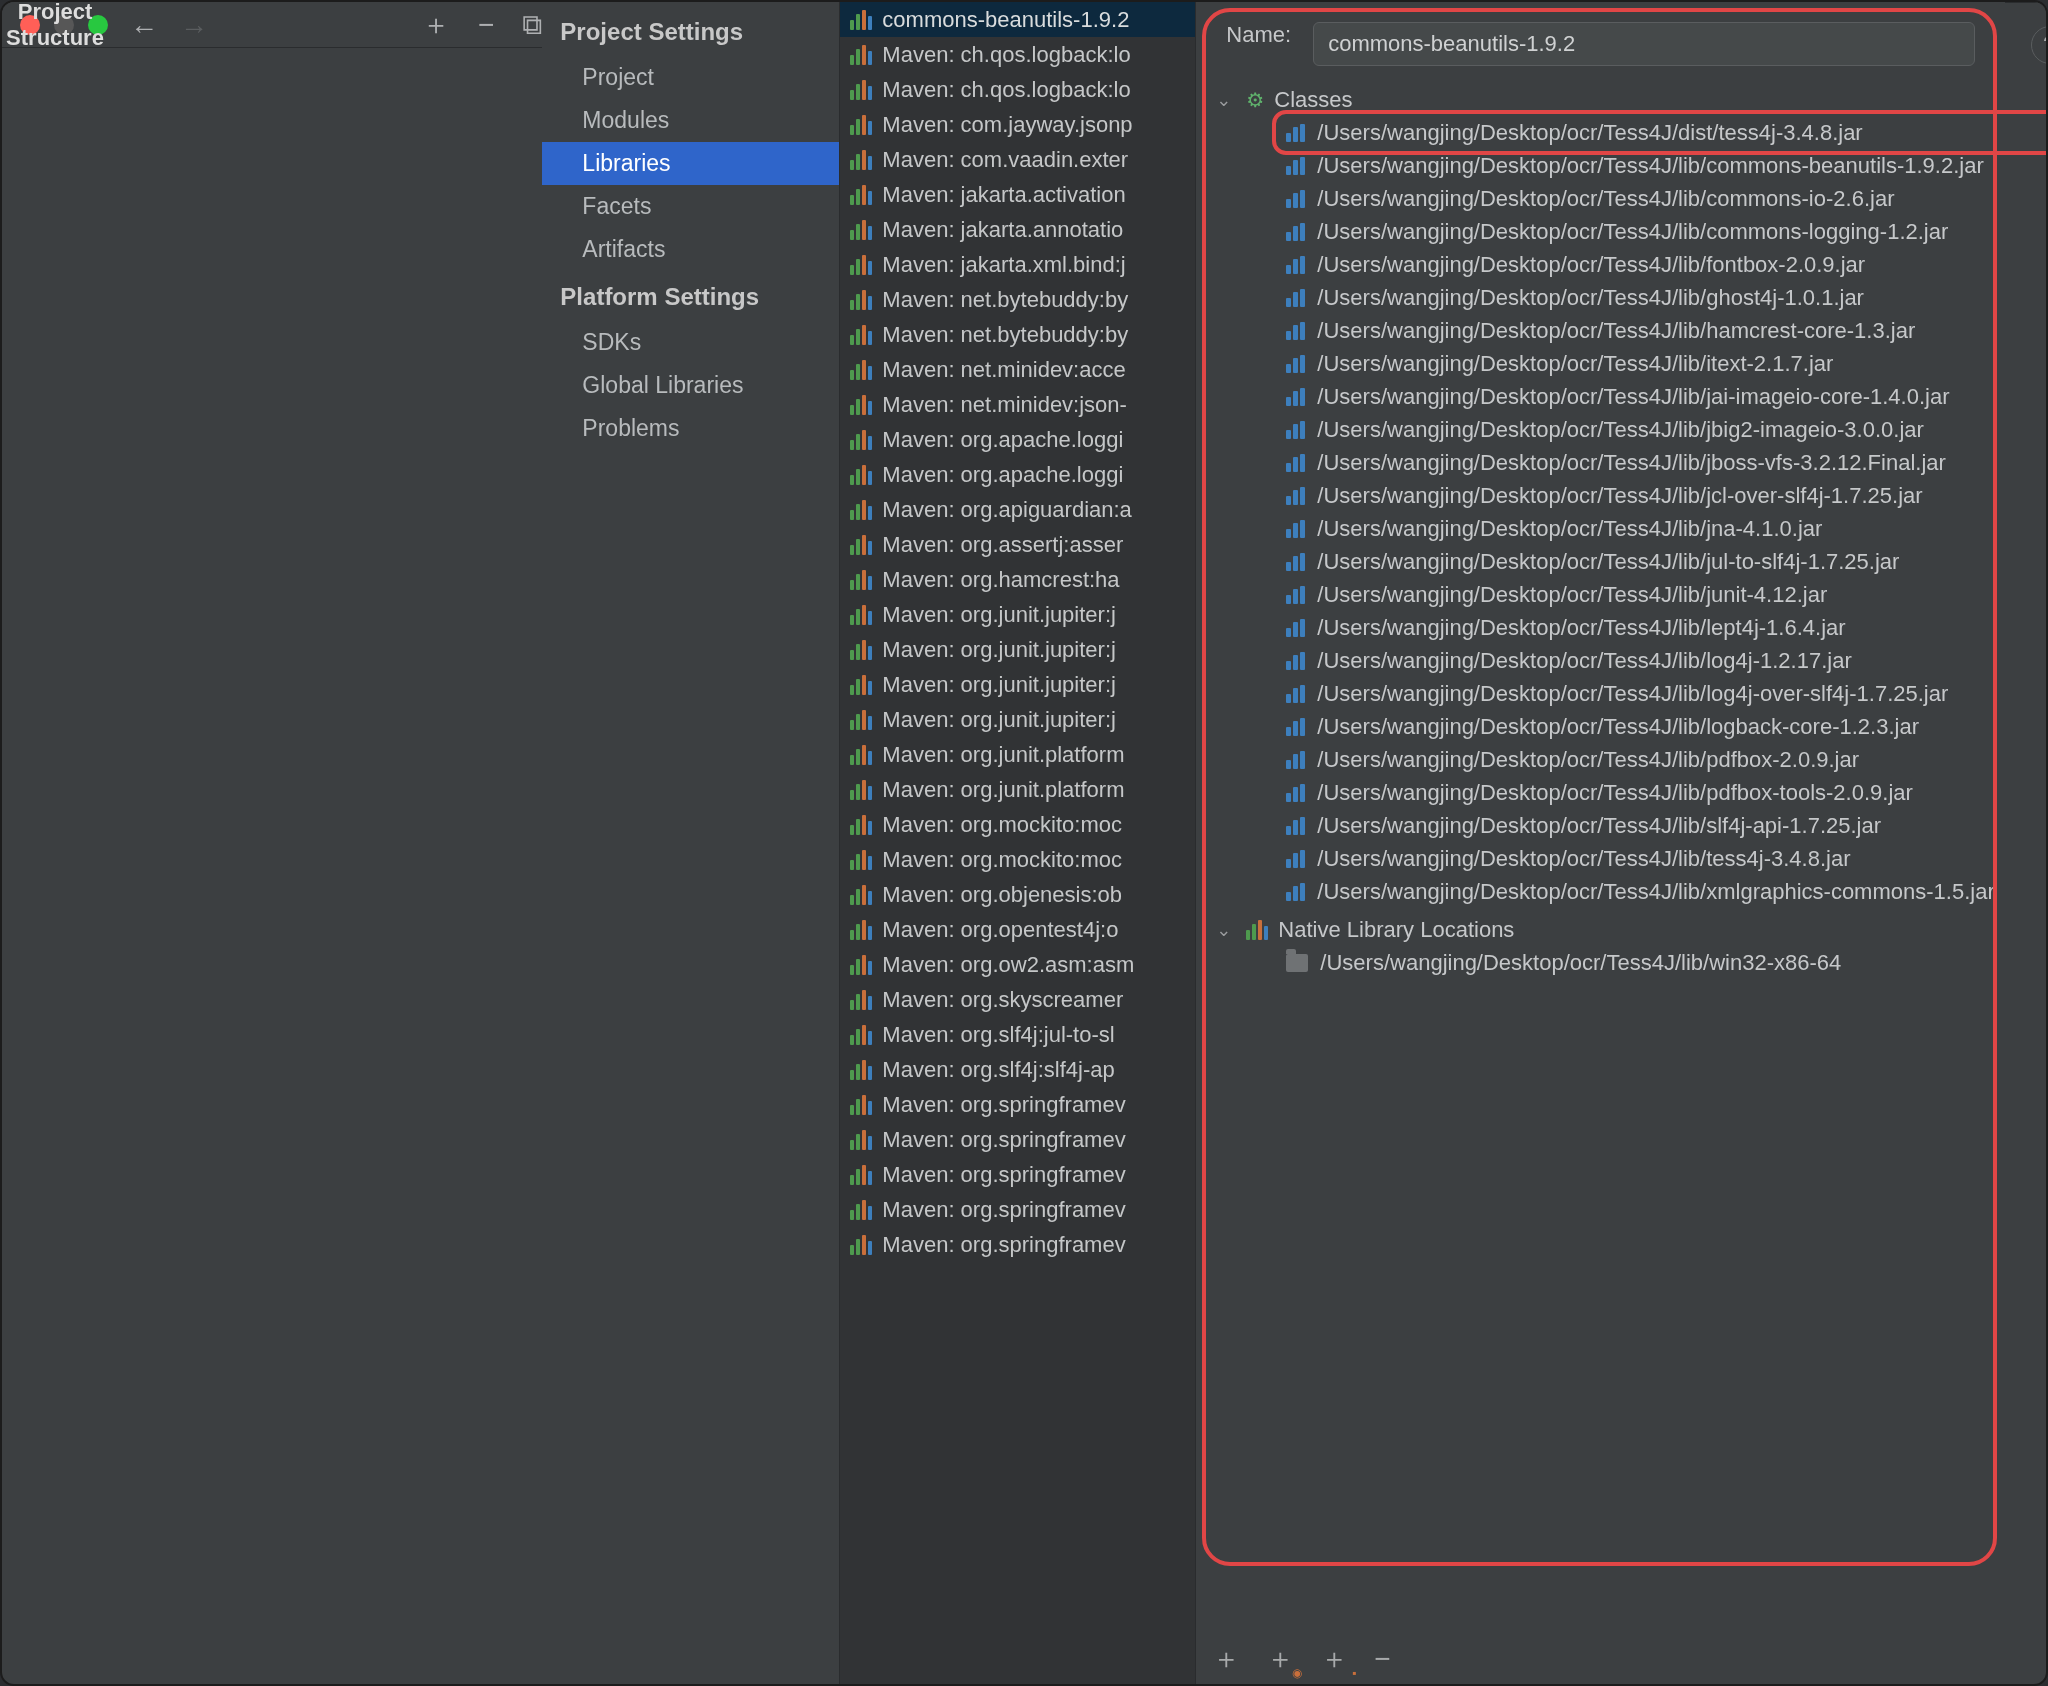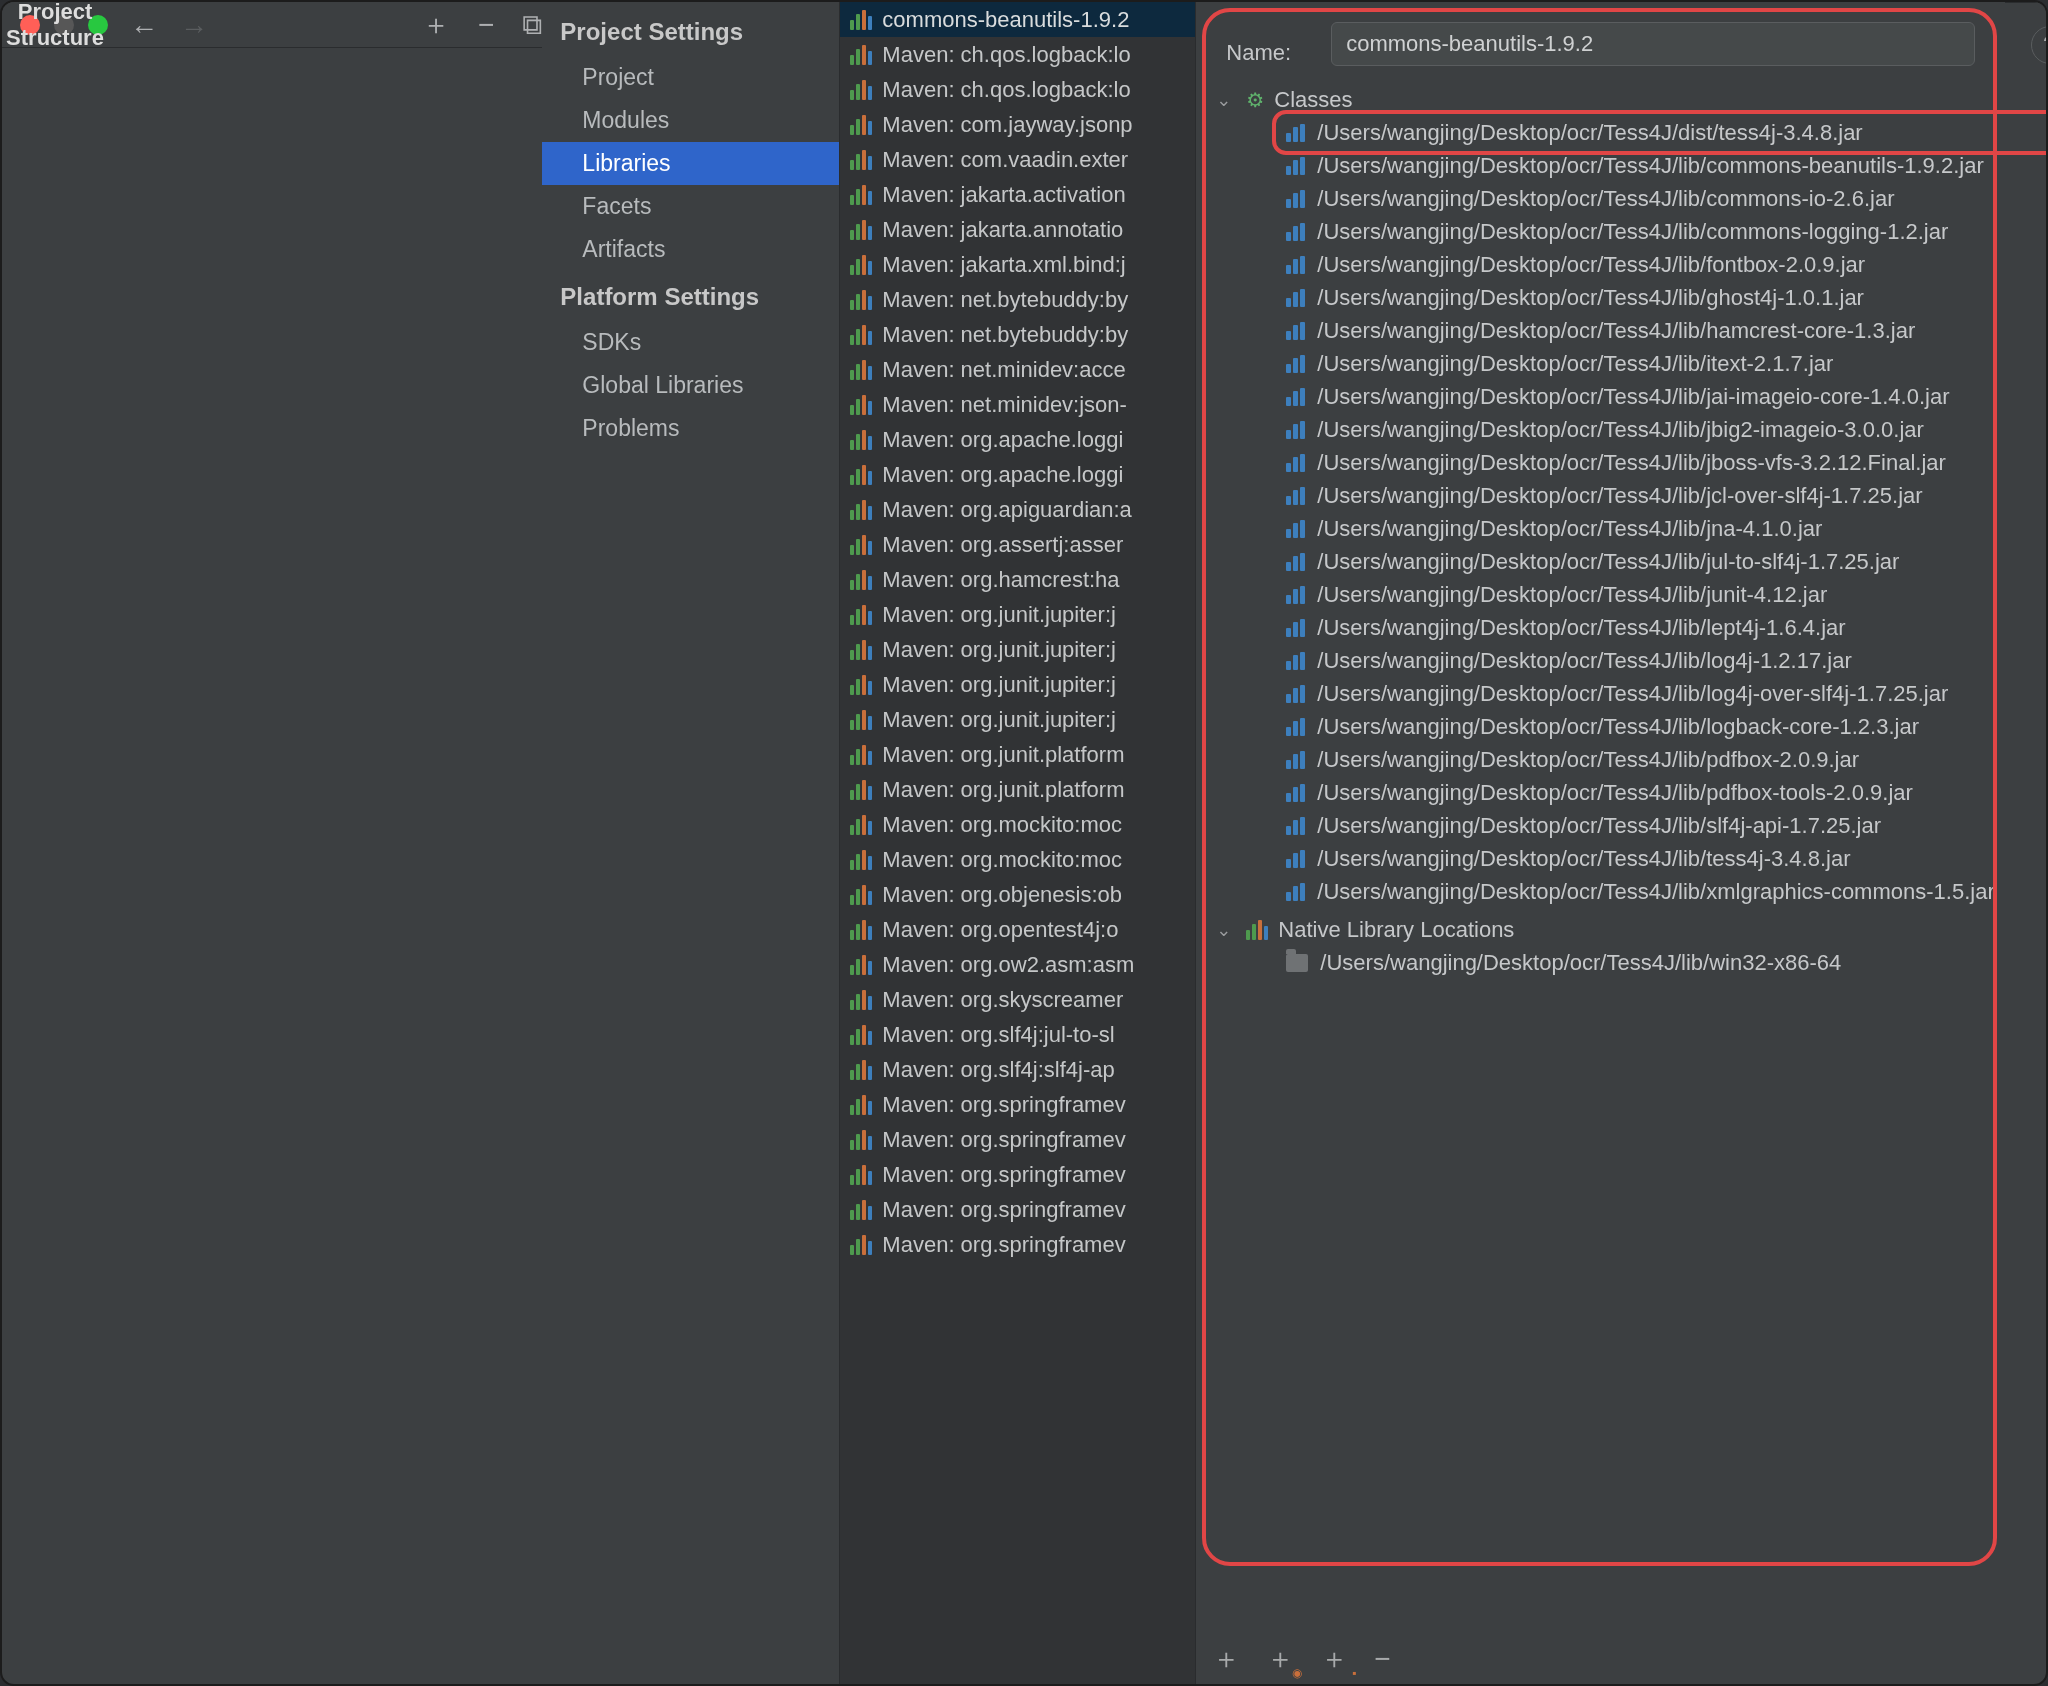--- a/index.html
+++ b/index.html
@@ -33,21 +33,21 @@
   .baricon { display: inline-flex; gap: 2px; align-items: flex-end; height: 20px; }
   .baricon span { width: 4px; border-radius: 1px; }
   .baricon .b1 { height: 10px; background: #4e9a4e; }
   .baricon .b2 { height: 16px; background: #4e9a4e; }
   .baricon .b3 { height: 20px; background: #c96f3b; }
   .baricon .b4 { height: 14px; background: #3d7fbd; }
   
   .detail { flex: 1; display: flex; flex-direction: column; min-width: 0; position: relative; background: #3c3f41; }
   .red-frame { position: absolute; top: 6px; left: 6px; right: 8px; bottom: 118px; border: 4px solid #e14646; border-radius: 28px; pointer-events: none; z-index: 5; }
   .red-frame-inner { position: absolute; border: 4px solid #e14646; border-radius: 14px; pointer-events: none; z-index: 5; }
-  .namefield { display: flex; align-items: flex-end; gap: 40px; padding: 20px 30px 12px 30px; }
+  .namefield { display: flex; align-items: flex-start; gap: 22px; padding: 20px 30px 12px 30px; }
   .namefield label { color: #c6c8ca; }
   .namefield input { flex: 1; background: #45494a; border: 1px solid #5a5d5f; color: #cfd1d2; padding: 8px 14px; font-size: 22px; border-radius: 6px; }
   .tree { flex: 1; overflow: auto; padding: 0 10px 10px 20px; position: relative; }
   .treegroup { margin-top: 6px; }
   .grouphdr { display: flex; align-items: center; gap: 10px; color: #c6c8ca; padding: 3px 0; cursor: pointer; }
   .chev { color: #9a9c9e; font-size: 18px; width: 20px; display: inline-block; }
   .ghicon { color: #5fb26c; font-size: 20px; }
   .treeitem { display: flex; align-items: center; gap: 12px; padding: 3.5px 0 3.5px 70px; color: #c6c8ca; white-space: nowrap; }
   .jaricon { display: inline-flex; gap: 2px; align-items: flex-end; height: 18px; }
   .jaricon span { width: 5px; background: #3d7fbd; border-radius: 1px; }

